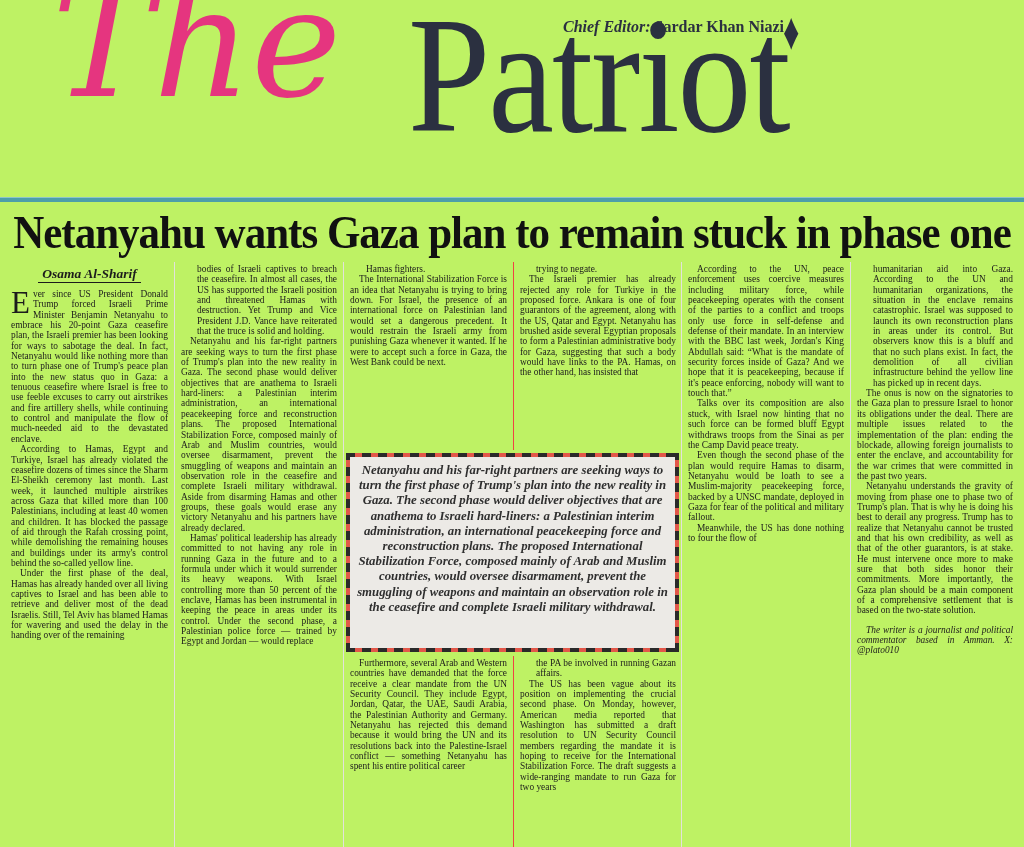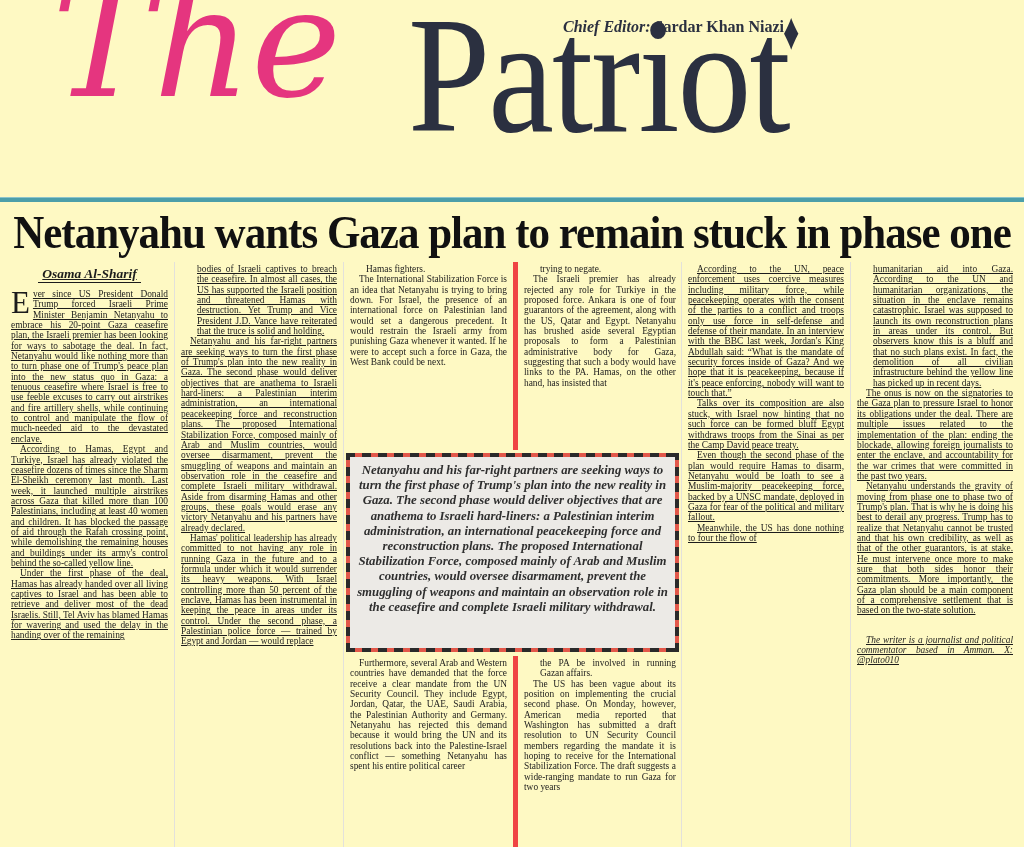--- a/index.html
+++ b/index.html
@@ -1,20 +1,20 @@
 <!DOCTYPE html>
 <html><head>
 <meta charset="utf-8">
 <style>
   * { margin: 0; padding: 0; box-sizing: border-box; }
   html,body { background:#ffffff; }
   .page {
     position: relative;
     width: 1024px; height: 847px;
-    background: #fef9c3;
+    background: #bef264;
     overflow: hidden;
     font-family: "Liberation Serif", serif;
     color: #1c1c1c;
   }
 
   
   .masthead { position: relative; height: 197px; }
   .title-the {
     position: absolute; left: 52px; top: -32px;
     font-family: "DejaVu Serif", serif;
@@ -66,32 +66,31 @@
     position: absolute; left: 0; top: 262px;
     width: 1024px; height: 585px;
     display: flex;
     padding: 0 5px;
     overflow: hidden;
   }
   .col, .colpair { overflow: hidden; }
   .col {
     width: 169px; flex: 0 0 169px;
     padding: 2px 6px 17px 6px;
-    text-decoration: underline;
   }
   .col + .col, .colpair, .colpair + .col { border-left: 1px solid #e3e1db; }
   .colpair {
     width: 338px; flex: 0 0 338px;
     display: flex; flex-direction: column; justify-content: center;
   }
   .band { display: flex; overflow: hidden; }
   .band.top { height: 188px; flex: 0 0 188px; }
   .band.bottom { flex: 1; }
   .subcol { width: 169px; flex: 0 0 169px; padding: 2px 6px 0 6px; overflow: hidden; }
-  .subcol + .subcol { border-left: 5px solid #ef4444; }
+  .subcol + .subcol { border-left: 1px solid #ef4444; }
 
   .col p, .subcol p {
     font-size: 9.4px; line-height: 10.35px;
     text-align: justify;
     text-indent: 9px;
   }
   .col p.cont, .subcol p.cont { text-indent: 0; margin-left: 16px; }
   .col p.lead { text-indent: 0; }
 
   .byline {
@@ -132,21 +131,21 @@
   .quote-text {
     font-style: italic; font-weight: bold;
     font-size: 12.8px; line-height: 15.2px;
     text-align: center;
     color: #2f2f2f;
   }
 
   .writer-note {
     font-style: italic;
     font-size: 9.6px; line-height: 10.6px;
-    margin-top: 19px;
+    margin-top: 9px;
     text-align: justify;
     text-indent: 16px;
   }
 </style>
 </head>
 <body>
 
 <div class="page">
 
   <div class="masthead">

